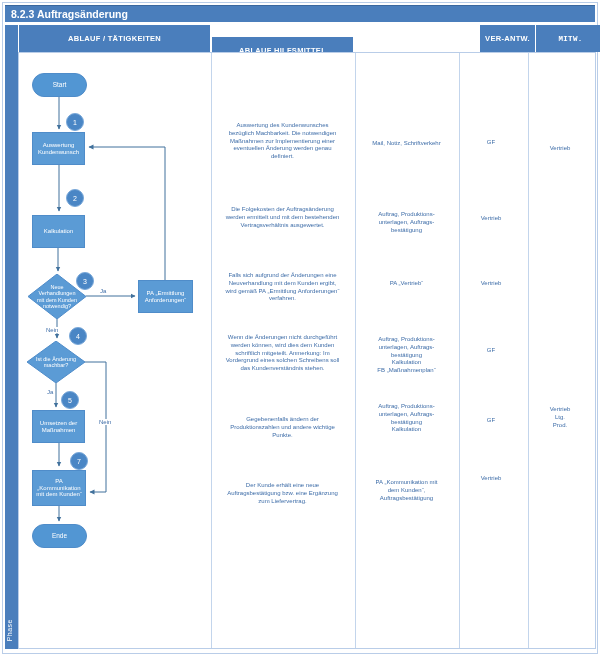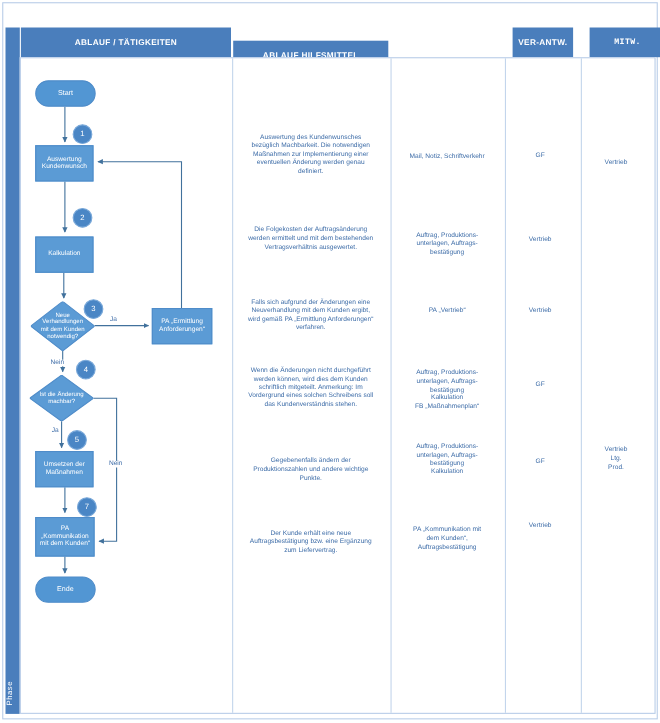--- a/index.html
+++ b/index.html
@@ -45,28 +45,29 @@
         padding:0 1px;z-index:2;}
   .connectors{position:absolute;left:0;top:0;z-index:1;}
 </style>
 </head>
 <body>
 
 <div class="page">
 
   <div class="outer-frame"></div>
 
+  <div class="title-bar">8.2.3 Auftragsänderung</div>
 
   <div class="phase-strip">
     <div class="phase-label">Phase</div>
   </div>
 
   <div class="hdr" style="left:19px;width:191px;">ABLAUF / TÄTIGKEITEN</div>
   <div class="hdr" style="left:212px;width:141px;margin-top:12px;">ABLAUF HILFSMITTEL</div>
-  <div class="hdr" style="left:466px;width:55px;">VER-ANTW.</div>
+  <div class="hdr" style="left:480px;width:55px;">VER-ANTW.</div>
   <div class="hdr" style="left:536px;width:69px;font-family:Liberation Mono, monospace;">MITW.</div>
 
   <div class="body-box">
     <div class="vline" style="left:192px;"></div>
     <div class="vline" style="left:336px;"></div>
     <div class="vline" style="left:440px;"></div>
     <div class="vline" style="left:509px;"></div>
   </div>
 
   <svg class="connectors" width="600" height="657">

